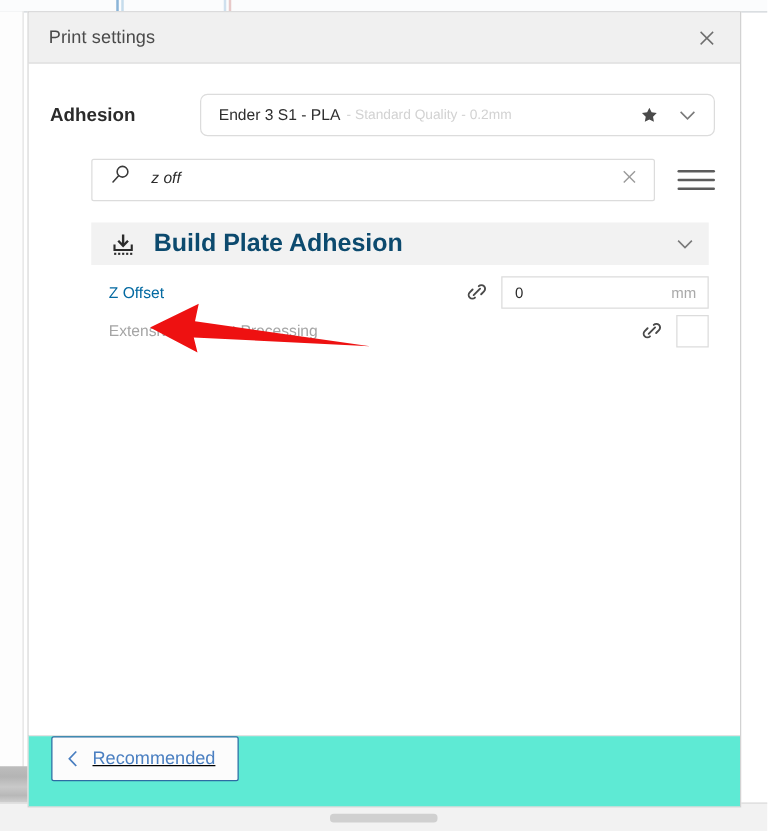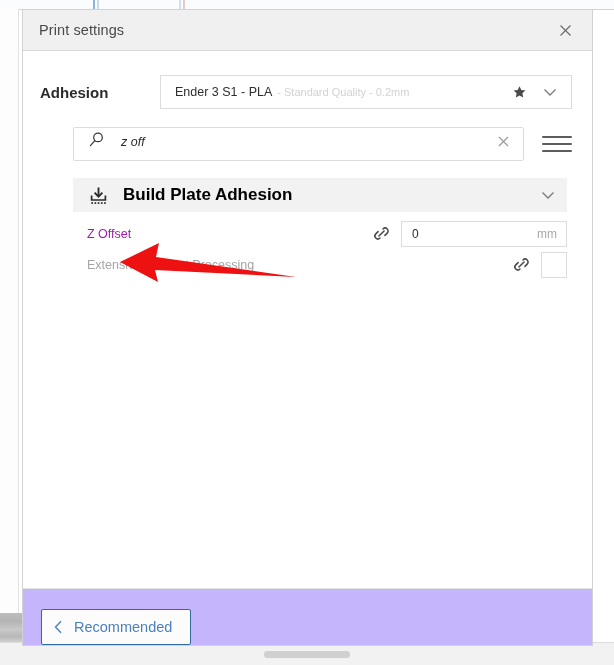--- a/index.html
+++ b/index.html
@@ -143,21 +143,21 @@
     font-size: 15px;
     color: #2b2b2b;
     font-weight: 600;
     width: 120px;
   }
   .profile-select {
     flex: 1;
     height: 34px;
     border: 1px solid #dcdcdc;
     background: #fff;
-    border-radius: 0;
+    border-radius: 6px;
     display: flex;
     align-items: center;
     padding: 0 10px 0 14px;
     box-sizing: border-box;
     cursor: pointer;
   }
   .profile-name {
     font-size: 12.5px;
     color: #2e2e2e;
     white-space: nowrap;
@@ -245,40 +245,40 @@
   }
   .category-icon {
     width: 22px;
     height: 22px;
     display: flex;
     align-items: center;
     justify-content: center;
     margin-right: 14px;
   }
   .category-title {
-    font-size: 17px;
+    font-size: 20px;
     font-weight: 700;
-    color: #000000;
+    color: #0c4a6e;
     flex: 1;
   }
   .category-chevron {
     display: flex;
     align-items: center;
   }
 
   .setting-row {
     display: flex;
     align-items: center;
     height: 31px;
     padding-left: 14px;
     box-sizing: border-box;
   }
   .setting-label {
     font-size: 12.5px;
-    color: #a21caf;
+    color: #0369a1;
     flex: 1;
   }
   .setting-label.disabled { color: #a5a5a5; }
   .link-icon {
     width: 24px;
     display: flex;
     align-items: center;
     justify-content: center;
     margin-right: 8px;
     cursor: pointer;
@@ -318,26 +318,27 @@
     position: absolute;
     left: 95px;
     top: 186px;
     pointer-events: none;
   }
 
   
   .dialog-footer {
     height: 57px;
     min-height: 57px;
-    background: #c4b5fd;
+    background: #5eead4;
     border-top: 1px solid #e2e2e2;
     display: flex;
-    align-items: flex-end;
+    align-items: flex-start;
     padding-left: 18px;
     box-sizing: border-box;
+    text-decoration: underline;
   }
   .recommended-btn {
     height: 36px;
     border: 1px solid #2d6ca3;
     background: #fcfcfc;
     border-radius: 2px;
     display: flex;
     align-items: center;
     padding: 0 18px 0 12px;
     box-sizing: border-box;

